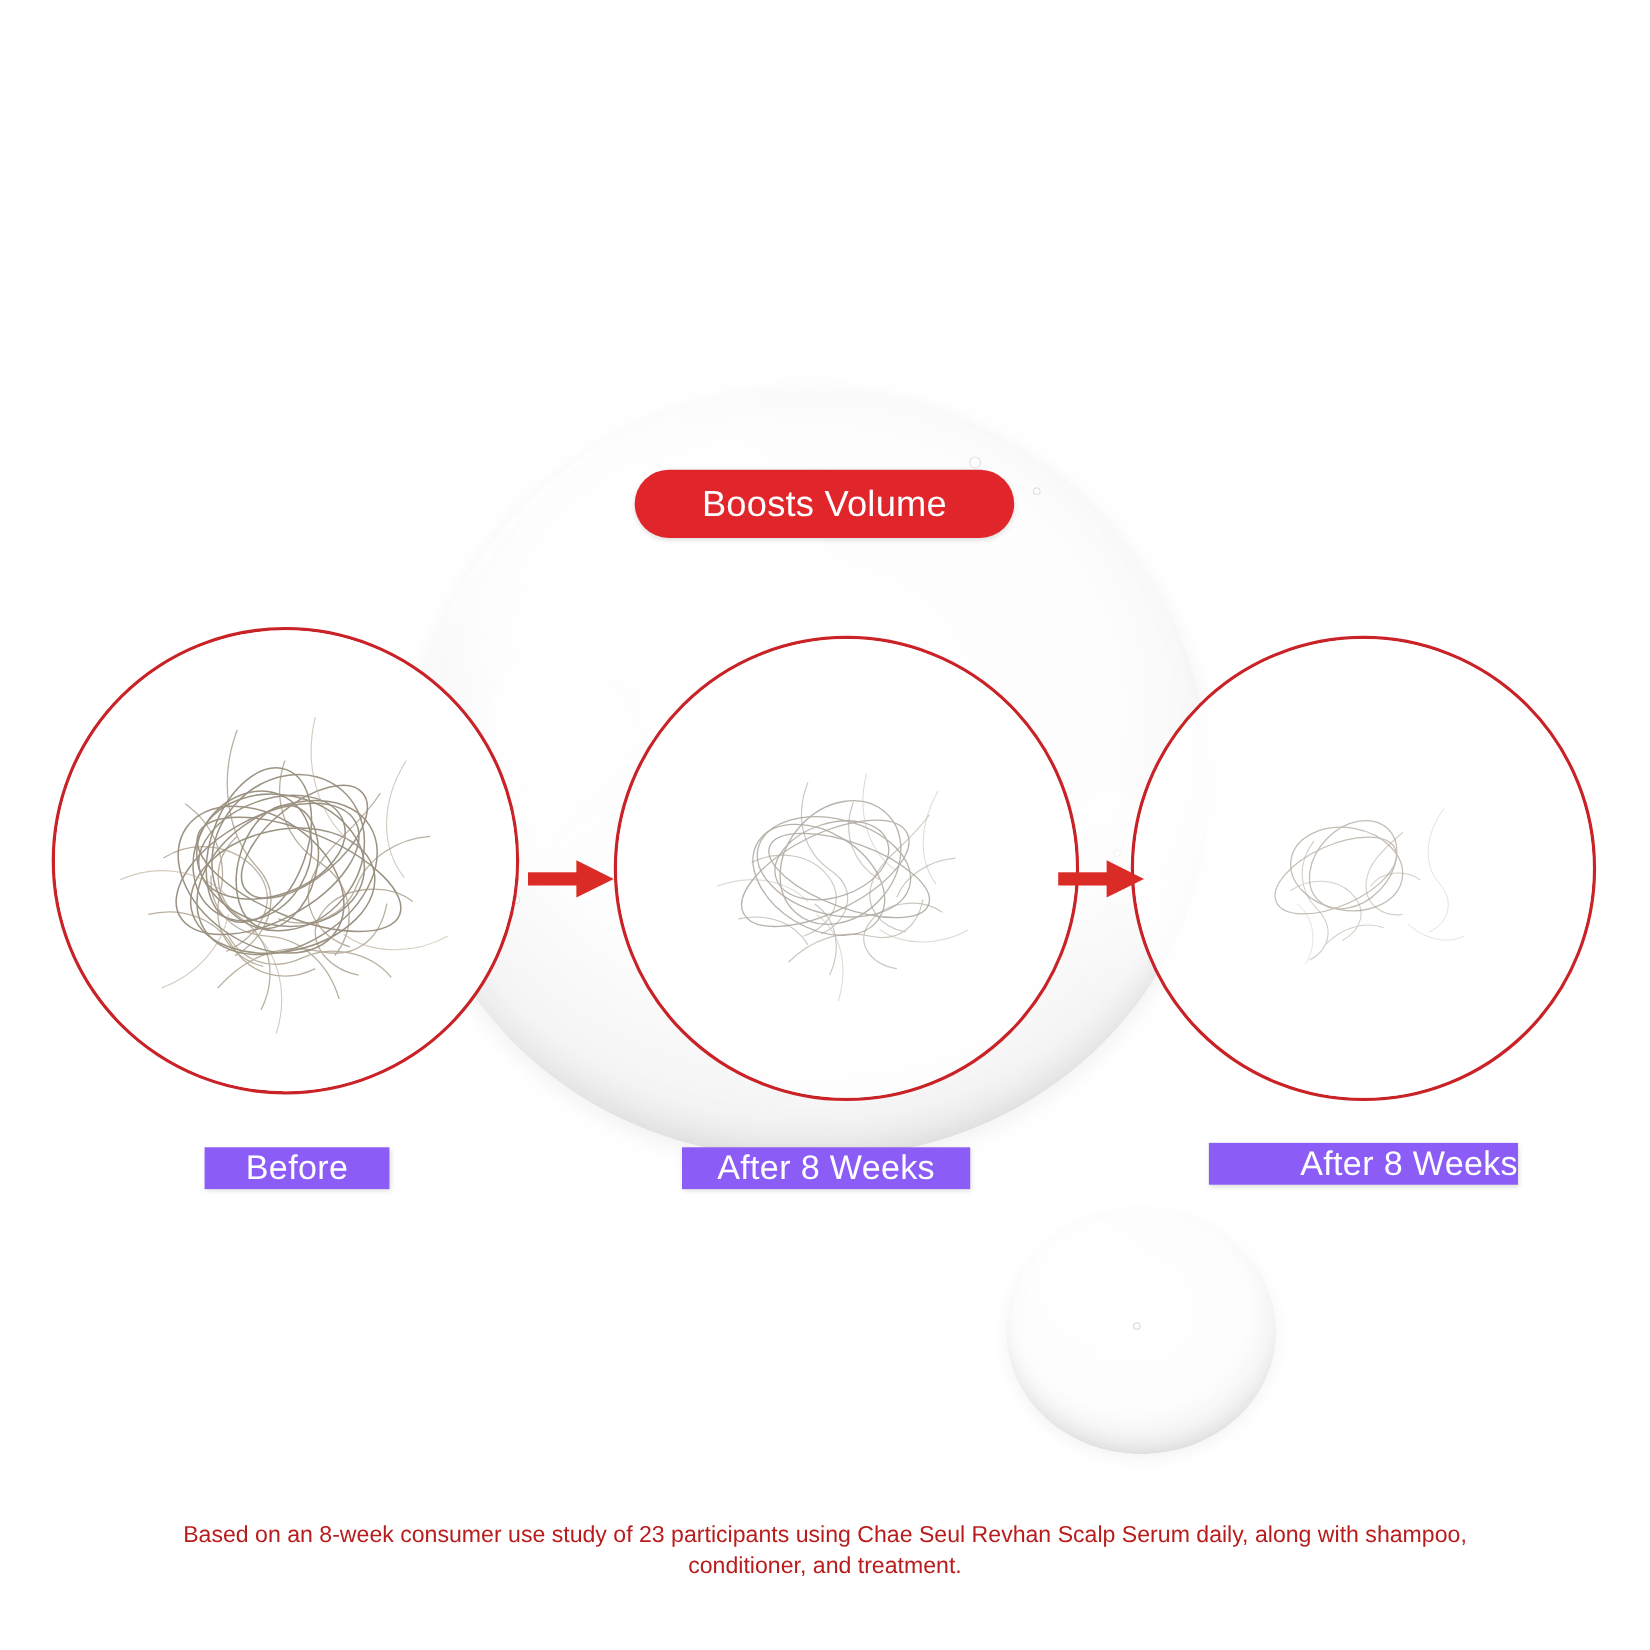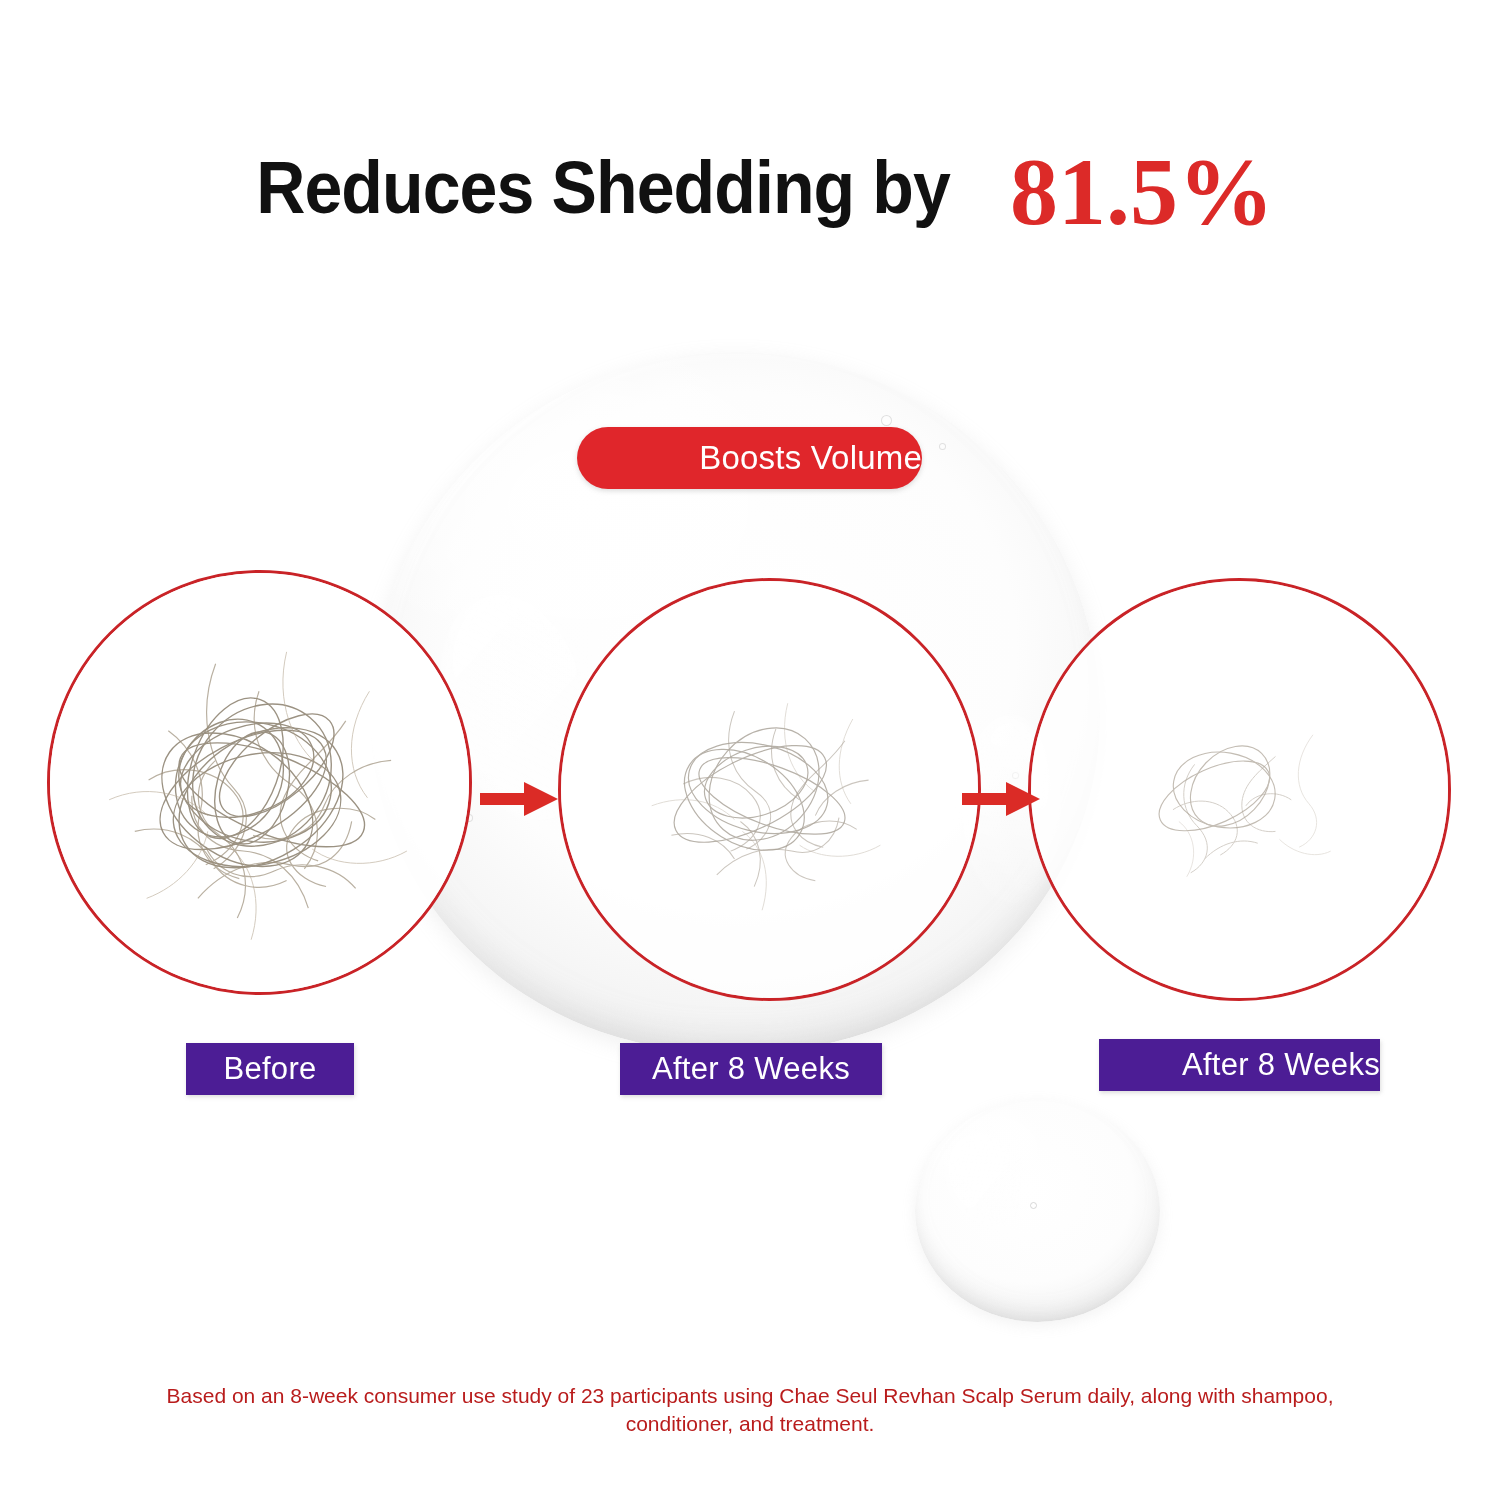--- a/index.html
+++ b/index.html
@@ -138,21 +138,21 @@
     position: absolute;
     left: 577px;
     top: 427px;
     width: 345px;
     height: 62px;
     border-radius: 31px;
     background: #E0262B;
     color: #ffffff;
     display: flex;
     align-items: center;
-    justify-content: flex-end;
+    justify-content: center;
     font-size: 33px;
     font-weight: 400;
     letter-spacing: 0.2px;
     box-shadow: 0 2px 5px rgba(120,120,120,0.25);
   }
 
   
   .circle {
     position: absolute;
     border-radius: 50%;
@@ -203,22 +203,22 @@
     width: 0;
     height: 0;
     border-top: 17px solid transparent;
     border-bottom: 17px solid transparent;
     border-left: 34px solid #DB2B26;
   }
 
   
   .stage-label {
     position: absolute;
-    height: 52px;
-    background: #4c1d95;
+    height: 38px;
+    background: #8b5cf6;
     color: #ffffff;
     display: flex;
     align-items: center;
     justify-content: center;
     font-size: 31px;
     font-weight: 400;
     letter-spacing: 0.3px;
     box-shadow: 1px 2px 4px rgba(140,140,140,0.3);
   }
   .stage-label.l1 { left: 186px;  top: 1043px; width: 168px; }
@@ -236,23 +236,20 @@
     line-height: 1.35;
     color: #b91c1c;
     font-weight: 400;
   }
 </style>
 </head>
 <body>
 
 <div id="canvas">
 
-  <div class="headline">
-    <span class="headline-main">Reduces Shedding by</span><span class="headline-stat">81.5%</span>
-  </div>
 
   <div class="gel-blob">
     <div class="gel-speck" style="left:70%;top:9%;width:9px;height:9px;"></div>
     <div class="gel-speck" style="left:78%;top:13%;width:5px;height:5px;"></div>
     <div class="gel-speck" style="left:13%;top:66%;width:6px;height:6px;"></div>
     <div class="gel-speck" style="left:88%;top:60%;width:5px;height:5px;"></div>
   </div>
 
   <div class="pill">
     <span>Boosts Volume</span>

